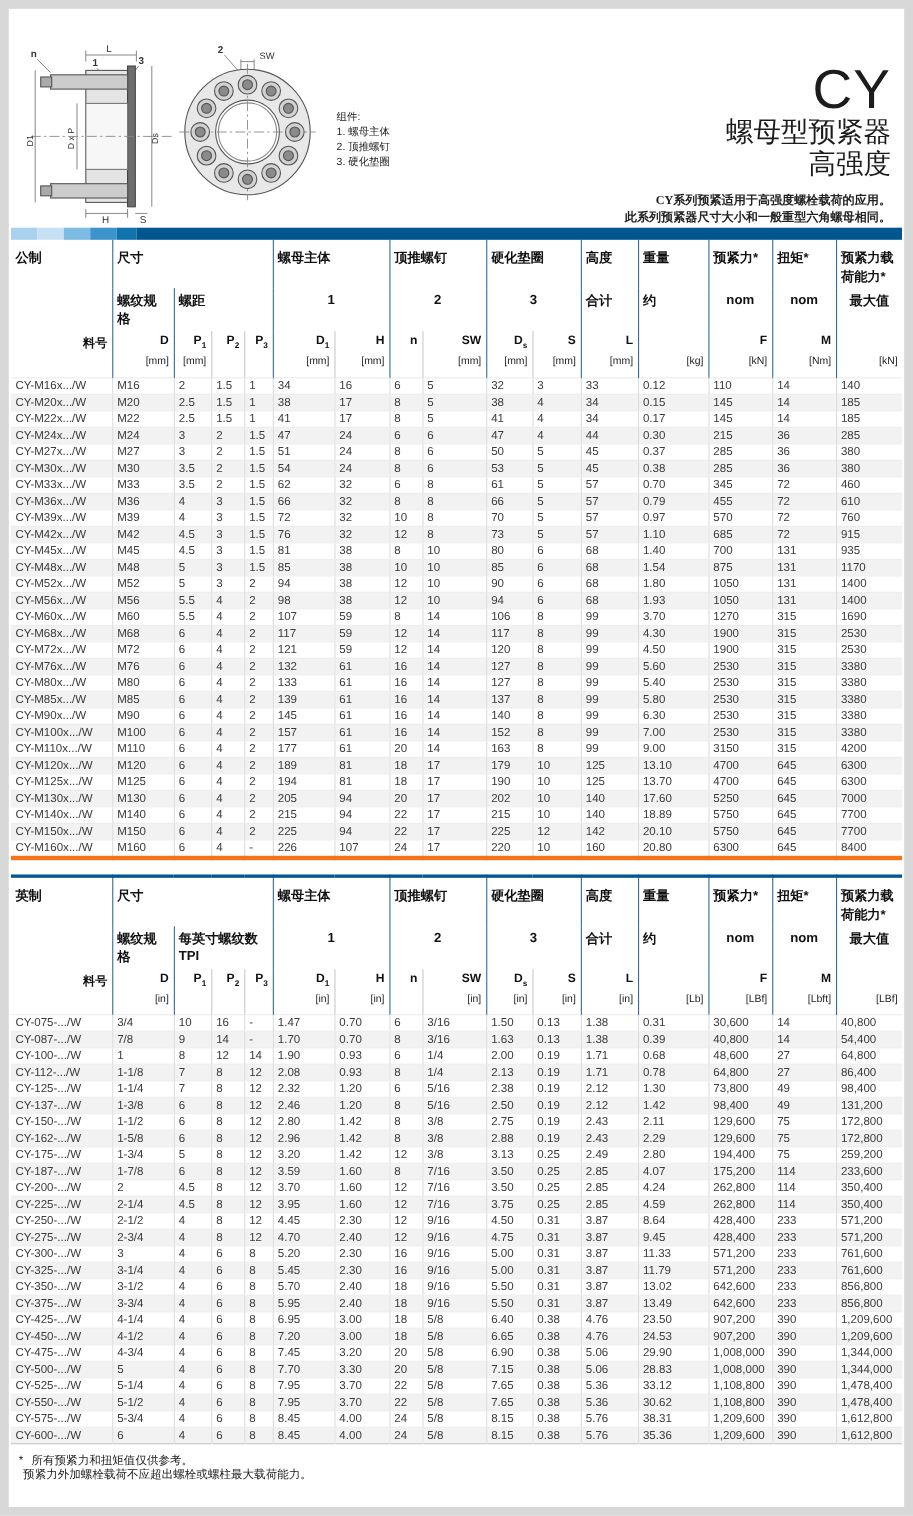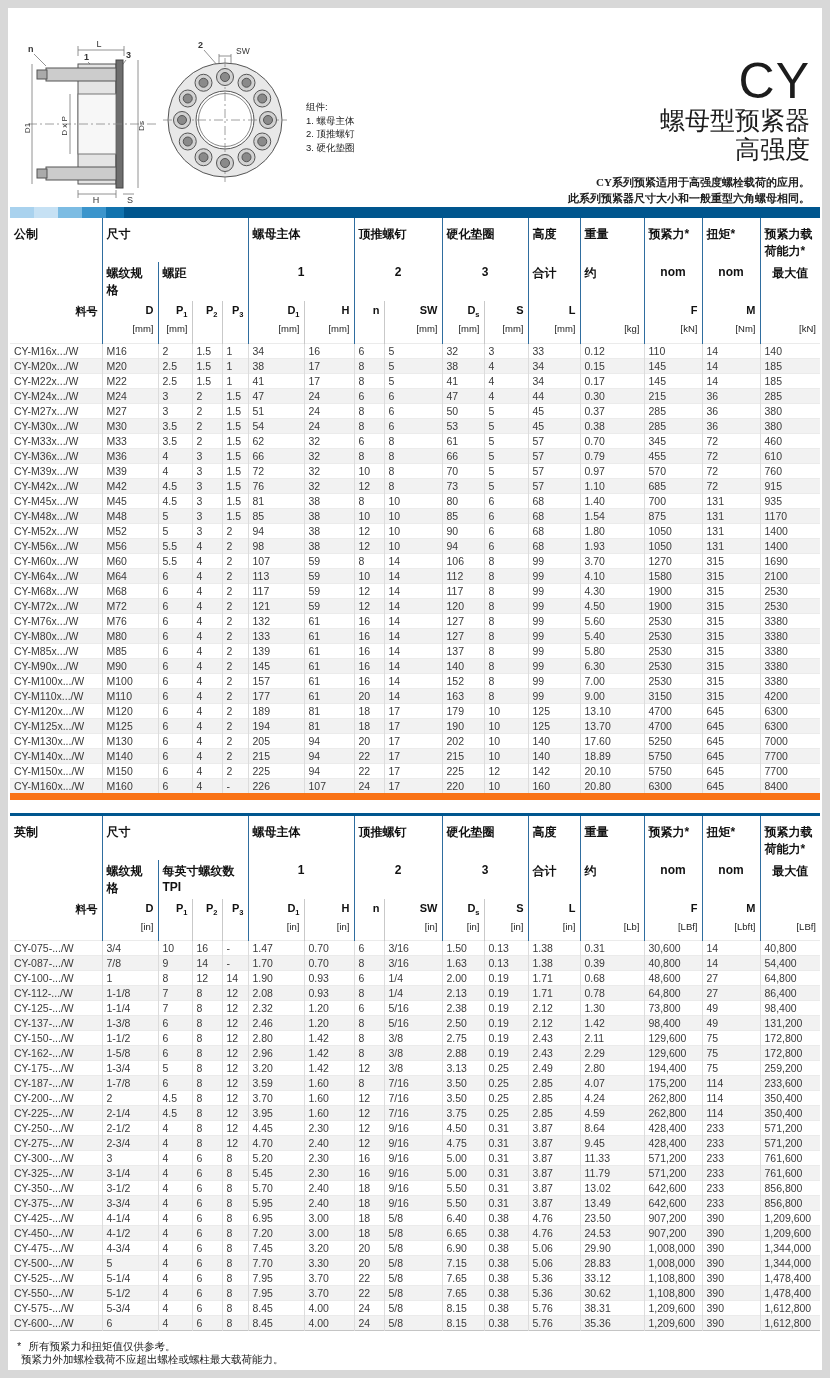--- a/index.html
+++ b/index.html
@@ -38,21 +38,21 @@
   .hm sub{font-size:7.5px;}
   .hu{font-size:9.5px;font-weight:normal;color:#222;}
   th.gb{border-left:1px solid #2f6d9f;}
   th.lb{border-left:1px solid #c9c9c9;}
   th.c{text-align:center;}
   tbody td{height:13px;padding:1px 4px;font-size:10.5px;line-height:12px;color:#3a3a3a;
            white-space:nowrap;overflow:hidden;}
   tbody td + td{border-left:1px solid #dcdcdc;}
   tbody tr{border-top:1px solid #ebebeb;margin-top:20px;}
   tbody tr:nth-child(even){background:#f2f2f2;}
-  #metric-table{border-bottom:7px solid #f97316;}
+  #metric-table{border-bottom:4px solid #f97316;}
   #imperial-table{margin-top:13px;border-top:3px solid #00568E;border-bottom:1px solid #c4c4c4;}
 
   
   .footnotes{margin:10px 0 0 8px;font-size:10.5px;line-height:12.5px;color:#1a1a1a;
              font-family:Liberation Mono, monospace;}
   .fn-indent{padding-left:5px;}
 </style>
 </head>
 <body>
 
@@ -553,38 +553,20 @@
           <td>14</td>
           <td>106</td>
           <td>8</td>
           <td>99</td>
           <td>3.70</td>
           <td>1270</td>
           <td>315</td>
           <td>1690</td>
         </tr>
         <tr>
-          <td>CY-M64x.../W</td>
-          <td>M64</td>
-          <td>6</td>
-          <td>4</td>
-          <td>2</td>
-          <td>113</td>
-          <td>59</td>
-          <td>10</td>
-          <td>14</td>
-          <td>112</td>
-          <td>8</td>
-          <td>99</td>
-          <td>4.10</td>
-          <td>1580</td>
-          <td>315</td>
-          <td>2100</td>
-        </tr>
-        <tr>
           <td>CY-M68x.../W</td>
           <td>M68</td>
           <td>6</td>
           <td>4</td>
           <td>2</td>
           <td>117</td>
           <td>59</td>
           <td>12</td>
           <td>14</td>
           <td>117</td>

